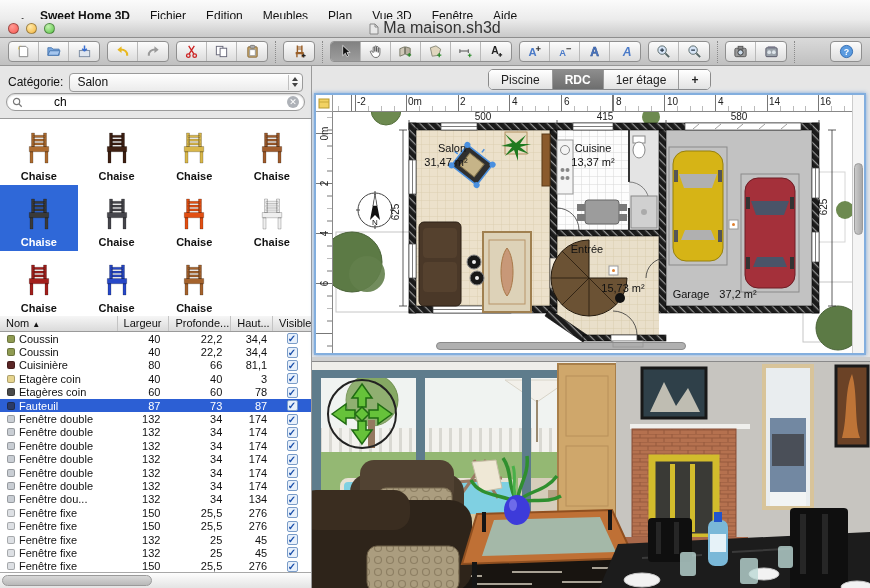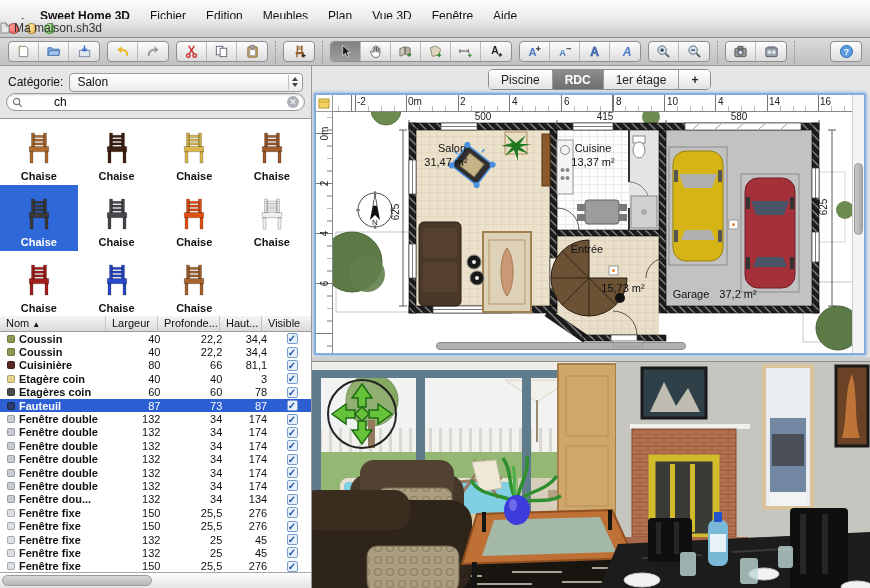--- a/index.html
+++ b/index.html
@@ -17,22 +17,22 @@
   .mitem.bold{font-weight:bold;}
 
   
   .titlebar{position:absolute;left:0;top:19px;right:0;height:19px;
     background:linear-gradient(#ececec,#c9c9c9);border-bottom:1px solid #8e8e8e;}
   .lights{position:absolute;left:8px;top:4px;display:flex;gap:7px;}
   .light{width:11px;height:11px;border-radius:50%;border:1px solid rgba(0,0,0,.35);}
   .light.red{background:radial-gradient(circle at 35% 30%,#ff9a94,#f95a52);}
   .light.yellow{background:radial-gradient(circle at 35% 30%,#ffe9a8,#f5b63e);}
   .light.green{background:radial-gradient(circle at 35% 30%,#c4f2b0,#57c443);}
-  .wtitle{position:absolute;left:0;right:0;top:0;height:18px;text-align:left;
-    font-size:12px;color:#333;line-height:18px;}
+  .wtitle{position:absolute;left:0;right:0;top:0;height:18px;text-align:center;
+    font-size:16px;color:#333;line-height:18px;}
   .wtitle .doc{display:inline-block;vertical-align:-2px;margin-right:4px;}
 
   
   .toolbar{position:absolute;left:0;top:38px;right:0;height:28px;
     background:linear-gradient(#dadada,#c0c0c0);border-bottom:1px solid #969696;
     display:flex;align-items:center;padding:0 8px;gap:7px;}
   .tgroup{display:flex;height:21px;border:1px solid #8f8f8f;border-radius:4px;
     background:linear-gradient(#fcfcfc,#dcdcdc);overflow:hidden;flex:none;}
   .tbtn{width:30px;display:flex;align-items:center;justify-content:center;
     border-right:1px solid #b9b9b9;}
@@ -77,21 +77,21 @@
   
   .theader{position:absolute;left:0;top:250px;right:0;height:16px;display:flex;
     background:linear-gradient(#f6f6f6,#dadada);border-bottom:1px solid #9a9a9a;
     font-size:11px;align-items:center;}
   .hc{padding-left:6px;border-right:1px solid #c4c4c4;height:100%;line-height:15px;
     overflow:hidden;white-space:nowrap;}
   .tbody{position:absolute;left:0;top:266px;right:0;bottom:16px;background:#fff;
     overflow:hidden;}
   .trow{display:flex;height:13.4px;align-items:center;font-size:11px;white-space:nowrap;}
   .trow.sel{background:#2c5fd4;color:#fff;}
-  .cn{width:118px;display:flex;align-items:center;gap:4px;padding-left:7px;overflow:hidden;font-weight:bold;}
+  .cn{width:118px;display:flex;align-items:center;gap:4px;padding-left:7px;overflow:hidden;}
   .cw{width:52px;text-align:right;padding-right:9px;}
   .cd{width:62px;text-align:right;padding-right:9px;}
   .chh{width:42px;text-align:right;padding-right:6px;}
   .cv{width:38px;display:flex;justify-content:center;}
   .mini{width:8px;height:8px;border-radius:2px;flex:none;border:1px solid rgba(0,0,0,.25);}
   .cb{width:11px;height:11px;background:#e7f0fb;border:1px solid #7a9cc8;border-radius:2px;
     font-size:10px;line-height:9px;text-align:center;color:#1a4faa;font-weight:bold;}
   .hsb{position:absolute;left:0;bottom:0;right:0;height:16px;
     background:linear-gradient(#fdfdfd,#e4e4e4);border-top:1px solid #a8a8a8;}
   .hsb .thumb{position:absolute;left:2px;top:2px;width:150px;height:11px;
@@ -446,21 +446,21 @@
       </div>
         <div class="gitem">
         <svg viewBox="0 0 24 24" style="color: rgb(165, 99, 45);">
           <path fill="currentColor" stroke="rgba(0,0,0,.28)" stroke-width="0.5" d="M7 2h2v9H7zM15 2h2v9h-2zM8 3.5h8V5H8zM8 6h8v1.5H8zM8 8.5h8V10H8zM5.5 11h13v3.5h-13zM6 14.5h2V22H6zM16 14.5h2V22h-2z"></path>
         </svg>
         <div class="glabel">Chaise</div>
       </div>
       </div>
 
     <div class="theader">
-      <span class="hc" style="width:106px"><span>Nom</span> <span style="font-size:8px">▲</span></span>
+      <span class="hc" style="width:118px"><span>Nom</span> <span style="font-size:8px">▲</span></span>
       <span class="hc" style="width:52px">Largeur</span>
       <span class="hc" style="width:62px">Profonde...</span>
       <span class="hc" style="width:42px">Haut...</span>
       <span class="hc" style="width:38px;border-right:none">Visible</span>
     </div>
 
     <div class="tbody">
 
     <div class="trow">
         <span class="cn">

